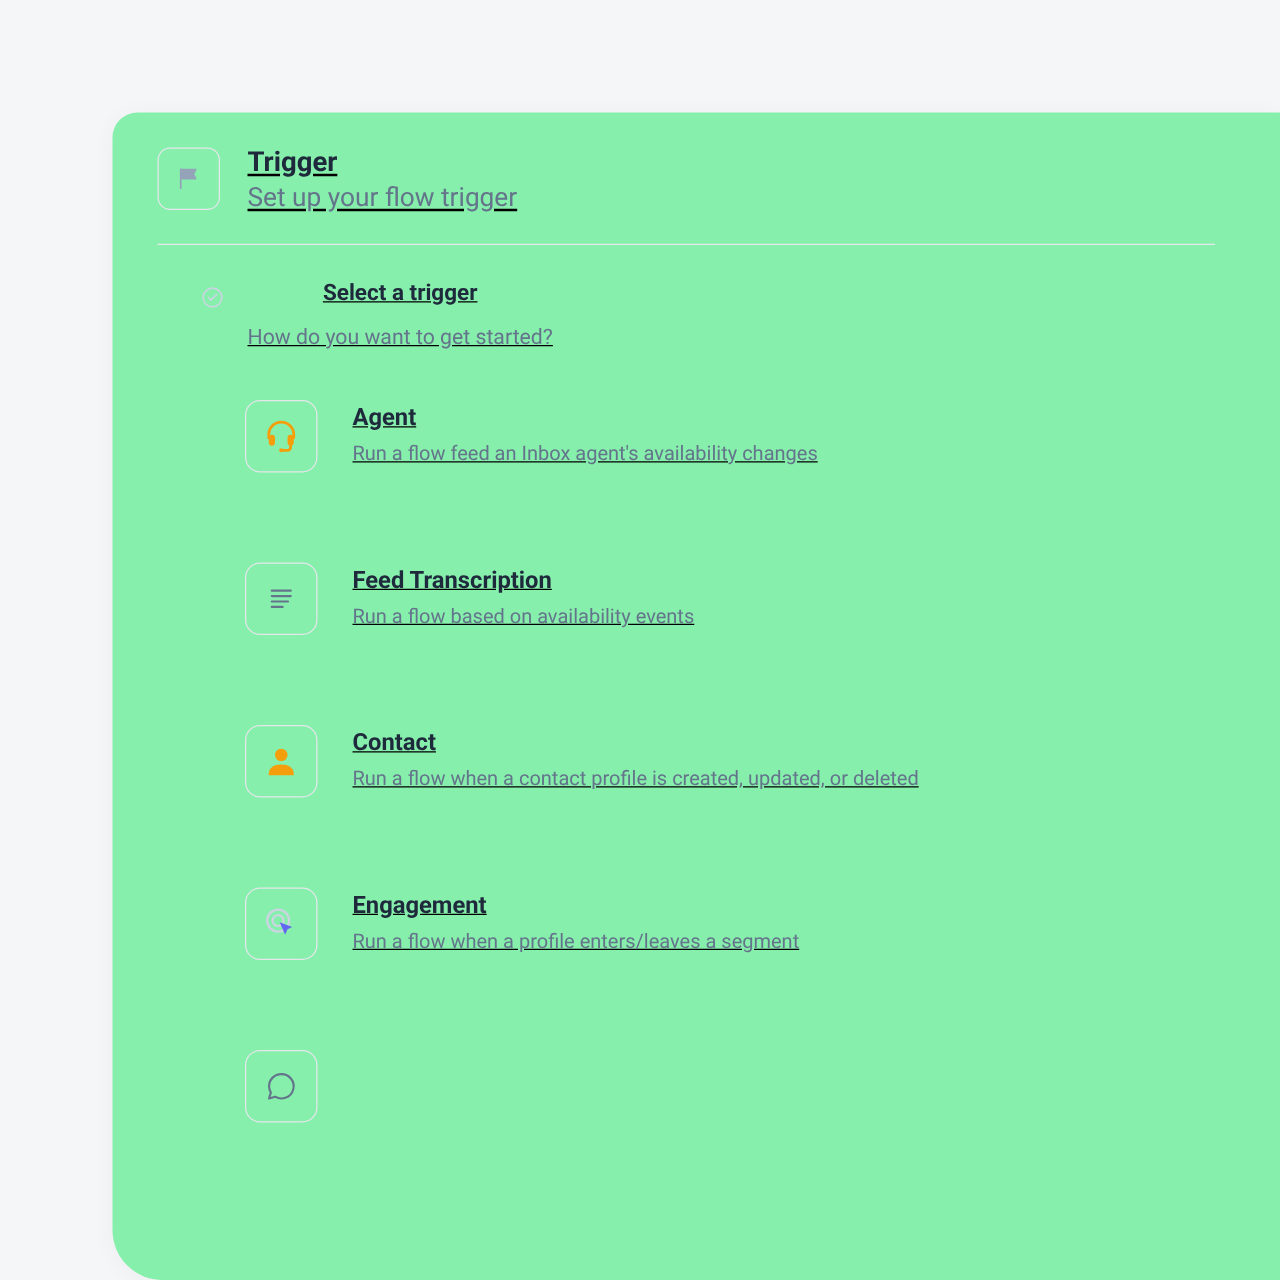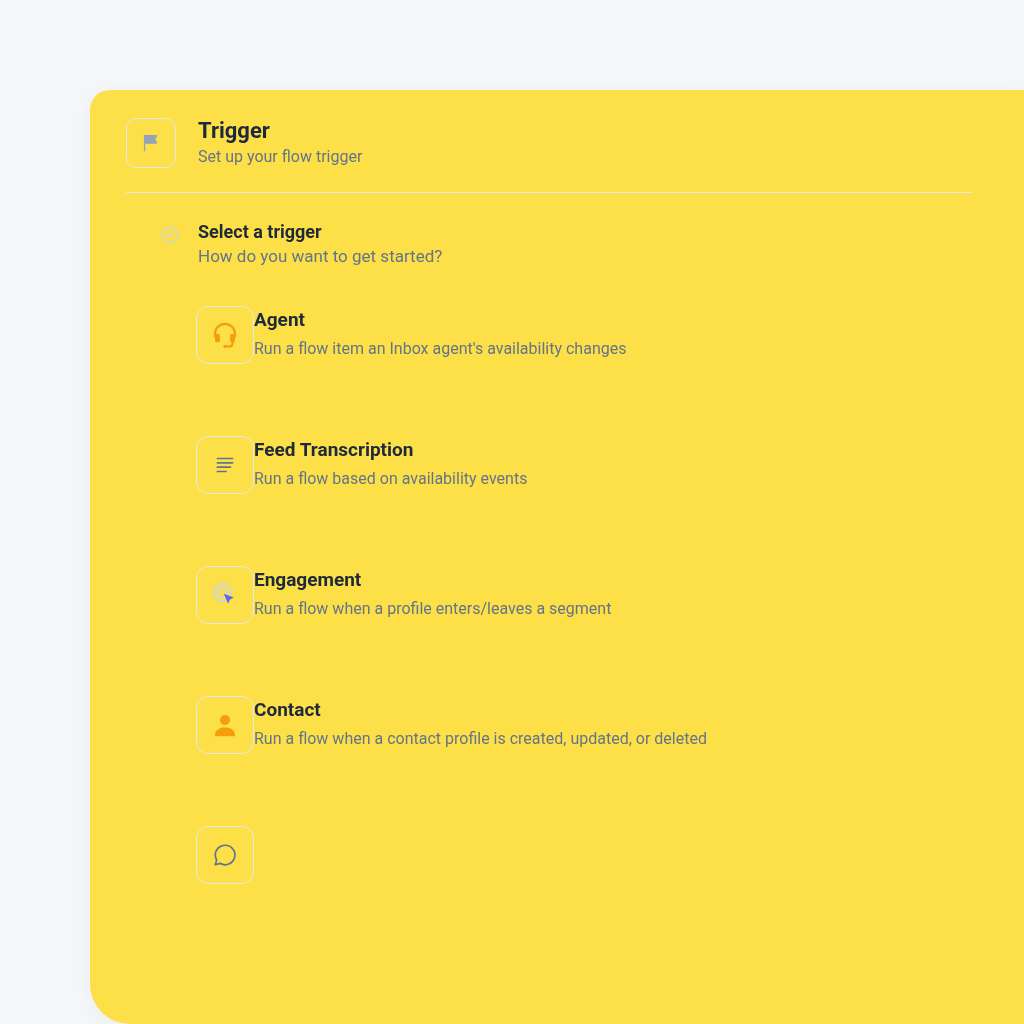--- a/index.html
+++ b/index.html
@@ -1,30 +1,30 @@
 <!DOCTYPE html>
 <html><head>
   <meta charset="utf-8">
   <style>
     * { box-sizing: border-box; margin: 0; padding: 0; }
     body { font-family: -apple-system, BlinkMacSystemFont, 'Segoe UI', Roboto, sans-serif; background: #f5f6f8; width: 1024px; height: 1024px; overflow: hidden; }
     .outer-card { background: #f5f6f8; border-radius: 40px; width: 1024px; height: 1024px; padding: 0; position: relative; }
-    .inner-card { background: #fde047; border-radius: 20px 0 0 40px; position: absolute; top: 90px; left: 90px; right: 0; bottom: 0; box-shadow: 0 2px 20px rgba(0,0,0,0.04); padding: 28px 52px 0 36px; overflow: hidden; }
+    .inner-card { background: #86efac; border-radius: 20px 0 0 40px; position: absolute; top: 90px; left: 90px; right: 0; bottom: 0; box-shadow: 0 2px 20px rgba(0,0,0,0.04); padding: 28px 52px 0 36px; overflow: hidden; text-decoration: underline; }
     .header { display: flex; align-items: flex-start; gap: 22px; padding-bottom: 24px; border-bottom: 1px solid #e5e7eb; margin-left: 0; }
     .flag-box { width: 50px; height: 50px; border: 1px solid #e5e7eb; border-radius: 10px; display: flex; align-items: center; justify-content: center; flex-shrink: 0; }
     .header-text { flex: 1; }
     .header-title { font-size: 22px; font-weight: 700; color: #1e293b; margin-bottom: 4px; }
-    .header-subtitle { font-size: 16px; color: #64748b; }
+    .header-subtitle { font-size: 21px; color: #64748b; }
     .section { margin-top: 28px; margin-left: 76px; }
     .section-header { display: flex; align-items: flex-start; gap: 18px; margin-left: -42px; }
     .check-circle { width: 20px; height: 20px; flex-shrink: 0; margin-top: 4px; }
-    .section-title { font-size: 18px; font-weight: 700; color: #1e293b; margin-bottom: 4px; }
+    .section-title { font-size: 18px; font-weight: 700; color: #1e293b; margin-bottom: 15px; text-align: center; }
     .section-subtitle { font-size: 17px; color: #64748b; }
     .options { margin-top: 40px; margin-left: -6px; }
-    .option { display: flex; align-items: flex-start; margin-bottom: 72px; cursor: pointer; margin-top: 40px; }
+    .option { display: flex; align-items: flex-start; gap: 28px; margin-bottom: 72px; cursor: pointer; margin-top: 40px; }
     .option:last-child { margin-bottom: 0; }
     .option-icon-box { width: 58px; height: 58px; border: 1px solid #e5e7eb; border-radius: 12px; display: flex; align-items: center; justify-content: center; flex-shrink: 0; }
     .option-text { flex: 1; padding-top: 2px; }
     .option-title { font-size: 19px; font-weight: 700; color: #1e293b; margin-bottom: 6px; }
     .option-desc { font-size: 16px; color: #64748b; line-height: 1.5; }
   </style>
 </head>
 <body>
 
 <div class="outer-card">
@@ -59,63 +59,63 @@
           <div class="option-icon-box">
             <svg width="30" height="30" viewBox="0 0 24 24" fill="none">
               <path d="M4 13v-2a8 8 0 0116 0v2" stroke="#f59e0b" stroke-width="1.8" stroke-linecap="round"></path>
               <path d="M4 13a2 2 0 012-2h0a2 2 0 012 2v3a2 2 0 01-2 2h0a2 2 0 01-2-2v-3zM16 13a2 2 0 012-2h0a2 2 0 012 2v3a2 2 0 01-2 2h0a2 2 0 01-2-2v-3z" fill="#f59e0b"></path>
               <path d="M18 18v1a2 2 0 01-2 2h-3" stroke="#f59e0b" stroke-width="1.8" stroke-linecap="round"></path>
               <circle cx="12" cy="21" r="1.3" fill="#f59e0b"></circle>
             </svg>
           </div>
           <div class="option-text">
             <div class="option-title">Agent</div>
-            <div class="option-desc">Run a flow item an Inbox agent's availability changes</div>
+            <div class="option-desc">Run a flow feed an Inbox agent's availability changes</div>
           </div>
         </div>
 
         <div class="option">
           <div class="option-icon-box">
             <svg width="26" height="26" viewBox="0 0 24 24" fill="none">
               <line x1="5" y1="6" x2="19" y2="6" stroke="#64748b" stroke-width="1.6" stroke-linecap="round"></line>
               <line x1="5" y1="10" x2="19" y2="10" stroke="#64748b" stroke-width="1.6" stroke-linecap="round"></line>
               <line x1="5" y1="14" x2="17" y2="14" stroke="#64748b" stroke-width="1.6" stroke-linecap="round"></line>
               <line x1="5" y1="18" x2="13" y2="18" stroke="#64748b" stroke-width="1.6" stroke-linecap="round"></line>
             </svg>
           </div>
           <div class="option-text">
             <div class="option-title">Feed Transcription</div>
             <div class="option-desc">Run a flow based on availability events</div>
           </div>
         </div>
 
         <div class="option">
           <div class="option-icon-box">
+            <svg width="30" height="30" viewBox="0 0 24 24" fill="#f59e0b">
+              <circle cx="12" cy="8" r="4"></circle>
+              <path d="M4 20c0-4 3.5-6 8-6s8 2 8 6v1H4v-1z"></path>
+            </svg>
+          </div>
+          <div class="option-text">
+            <div class="option-title">Contact</div>
+            <div class="option-desc">Run a flow when a contact profile is created, updated, or deleted</div>
+          </div>
+        </div>
+
+        <div class="option">
+          <div class="option-icon-box">
             <svg width="30" height="30" viewBox="0 0 24 24" fill="none">
               <circle cx="10" cy="10" r="7" stroke="#cbd5e1" stroke-width="1.5"></circle>
               <circle cx="10" cy="10" r="3.5" stroke="#cbd5e1" stroke-width="1.5"></circle>
               <path d="M11 11l8 3-3 1.5L14.5 19 11 11z" fill="#6366f1"></path>
             </svg>
           </div>
           <div class="option-text">
             <div class="option-title">Engagement</div>
             <div class="option-desc">Run a flow when a profile enters/leaves a segment</div>
-          </div>
-        </div>
-
-        <div class="option">
-          <div class="option-icon-box">
-            <svg width="30" height="30" viewBox="0 0 24 24" fill="#f59e0b">
-              <circle cx="12" cy="8" r="4"></circle>
-              <path d="M4 20c0-4 3.5-6 8-6s8 2 8 6v1H4v-1z"></path>
-            </svg>
-          </div>
-          <div class="option-text">
-            <div class="option-title">Contact</div>
-            <div class="option-desc">Run a flow when a contact profile is created, updated, or deleted</div>
           </div>
         </div>
 
         <div class="option">
           <div class="option-icon-box">
             <svg width="26" height="26" viewBox="0 0 24 24" fill="none">
               <path d="M12 3a9 9 0 00-9 9 8.9 8.9 0 001.3 4.6L3 21l4.5-1.3A9 9 0 1012 3z" stroke="#64748b" stroke-width="1.6" stroke-linecap="round" stroke-linejoin="round"></path>
             </svg>
           </div>
         </div>

